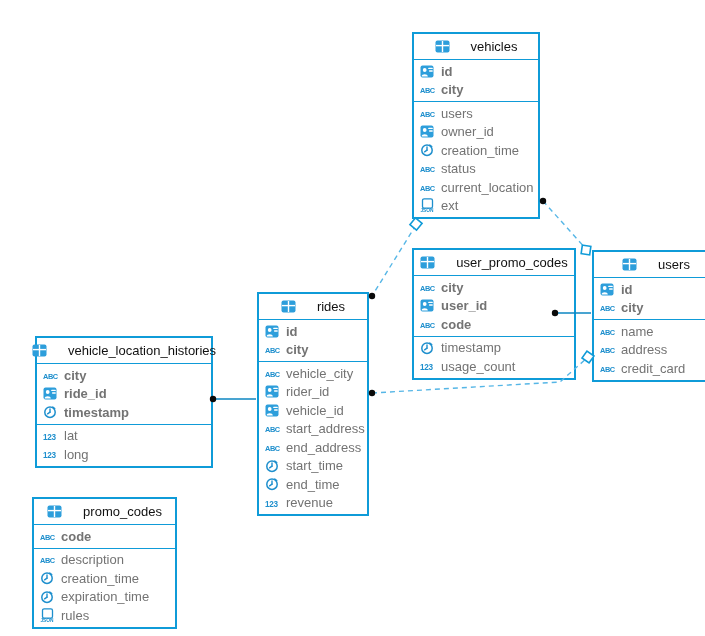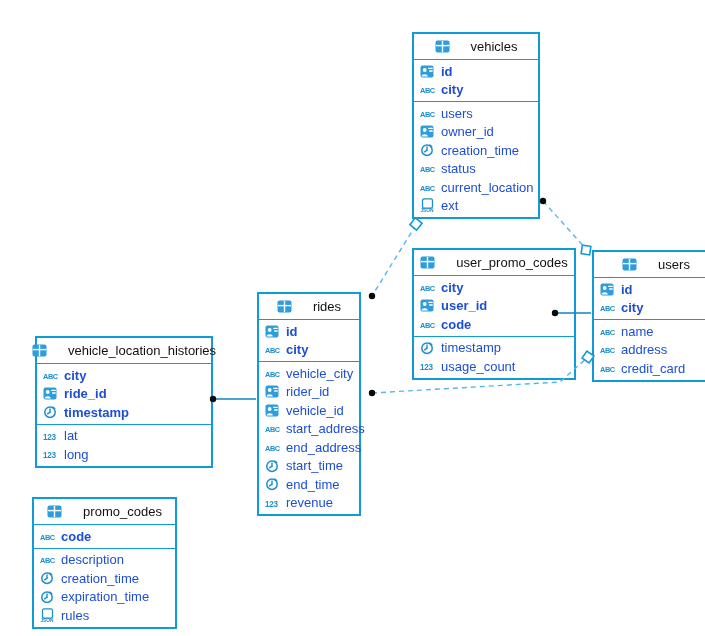--- a/index.html
+++ b/index.html
@@ -15,21 +15,21 @@
     display:flex;align-items:center;justify-content:center;gap:21px;
     height:25px;border-bottom:1.5px solid #0f9bd8;
   }
   .tname{font-size:13px;color:#111;white-space:nowrap;}
   .sec{padding:2px 0;}
   .sec.pk{border-bottom:1.5px solid #0f9bd8;}
   .row{
     display:flex;align-items:center;height:18.5px;padding:0 6px;gap:4px;white-space:nowrap;
   }
   .ficon{width:17px;min-width:17px;display:flex;align-items:center;justify-content:flex-start;}
-  .flabel{font-size:13px;color:#1d4ed8;}
+  .flabel{font-size:13px;color:#737373;}
   .pk .flabel{font-weight:700;}
   svg.wires{
     position:absolute;left:0;top:0;z-index:2;pointer-events:none;
   }
 </style>
 </head>
 <body>
 
 <div class="canvas">
   <div id="tables">
@@ -241,21 +241,21 @@
           <div class="row">
             <span class="ficon">
               <svg width="17" height="11" viewBox="0 0 17 11">
       <text x="0" y="9" font-family="Liberation Sans, sans-serif" font-size="7.4" font-weight="bold" letter-spacing="-0.4" fill="#1e8fcd">ABC</text>
     </svg>
             </span>
             <span class="flabel">credit_card</span>
           </div>
         </div>
       </div>
-      <div class="table" style="left: 257px; top: 292px; width: 104px;">
+      <div class="table" style="left: 257px; top: 292px; width: 112px;">
         <div class="hdr">
           <span style="display: flex;">
             <svg width="15" height="13" viewBox="0 0 15 13">
       <rect x="0.5" y="0.5" width="14" height="12" rx="2" fill="#2d9edb"></rect>
       <line x1="1" y1="5.6" x2="14" y2="5.6" stroke="#fff" stroke-width="1.4"></line>
       <line x1="7.5" y1="1" x2="7.5" y2="12" stroke="#fff" stroke-width="1.4"></line>
     </svg>
           </span>
           <span class="tname">rides</span>
         </div>

